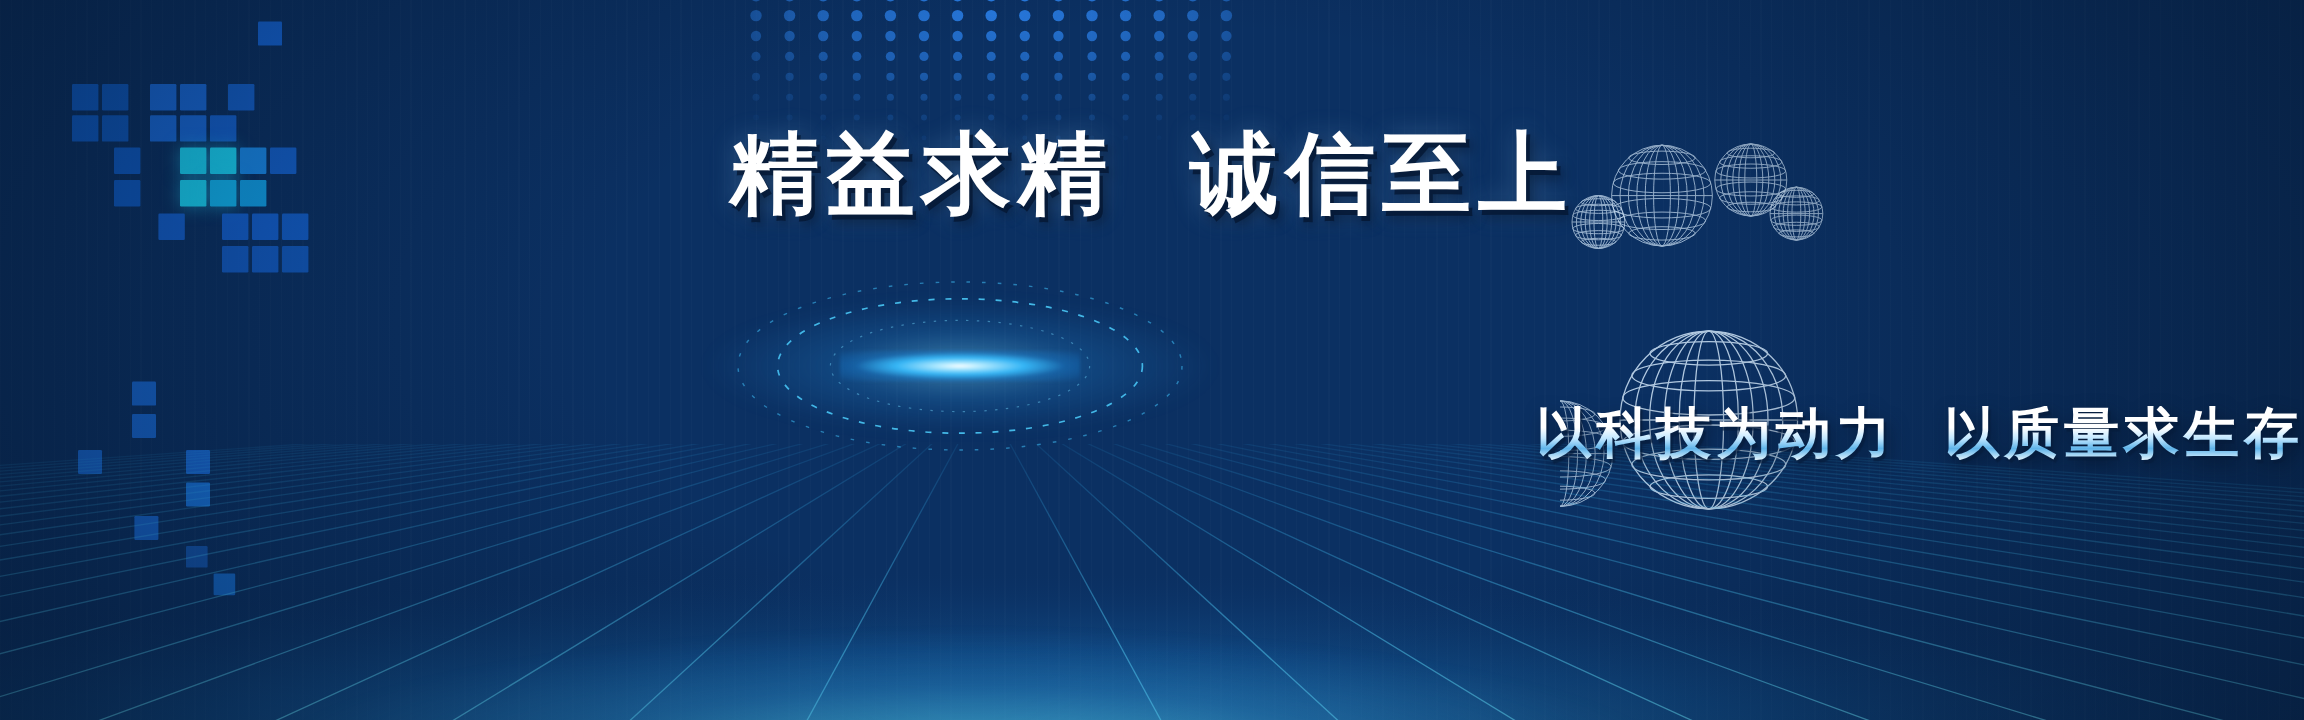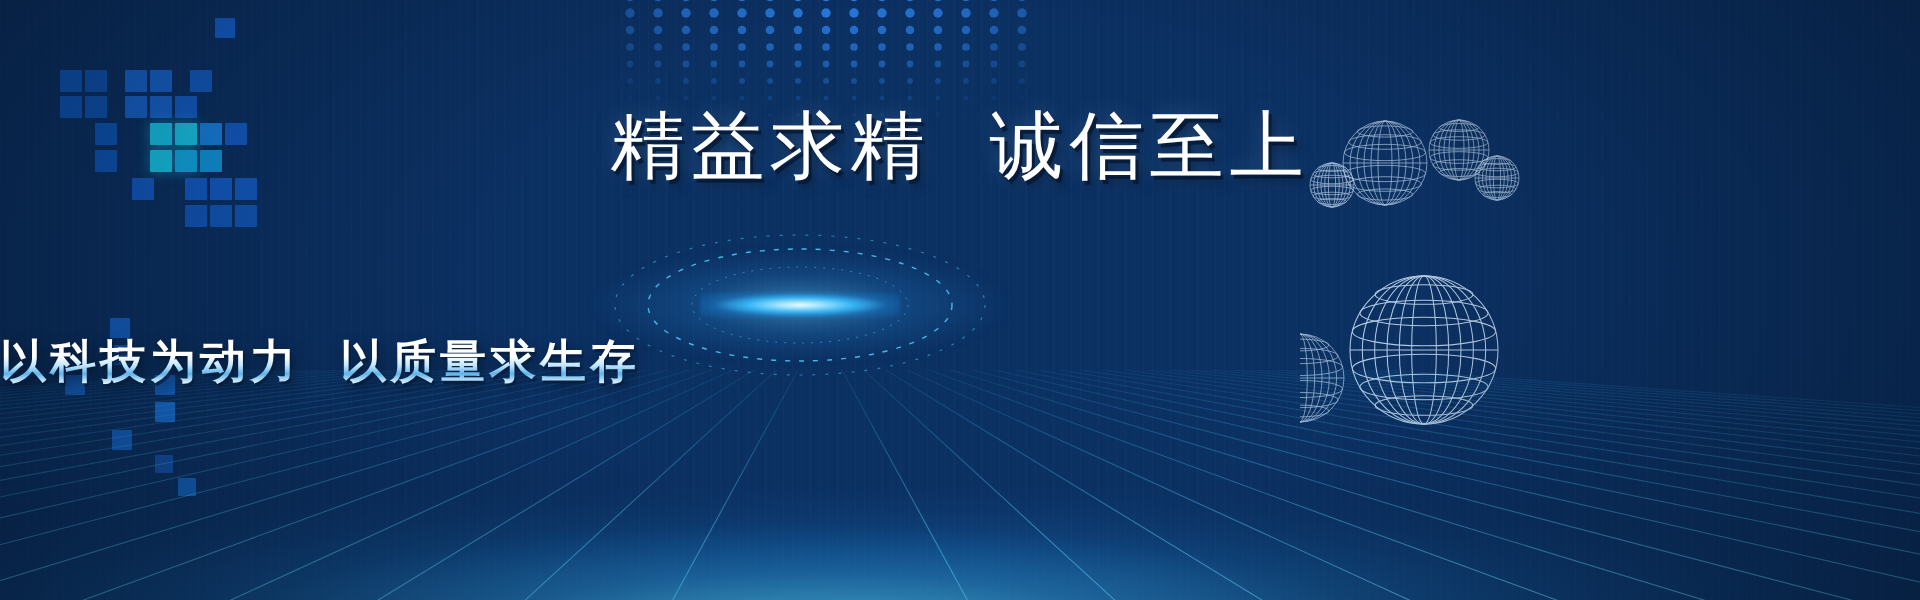--- a/index.html
+++ b/index.html
@@ -64,35 +64,35 @@
     position:absolute;left:0;bottom:-40px;width:1920px;height:210px;
     background:radial-gradient(ellipse 760px 150px at 42% 100%, rgba(70,215,255,.50) 0%, rgba(25,140,230,.22) 45%, rgba(10,60,120,0) 78%);
     filter:blur(3px);
   }
 
   
   .headline{
     position:absolute;left:0;top:108px;width:1920px;
     text-align:center;
     font-family:"DejaVu Serif","Liberation Serif",serif;
-    font-weight:400;
+    font-weight:700;
     font-size:74px;
     line-height:1;
     letter-spacing:6px;
     color:#ffffff;
     text-shadow:
        3px 4px 0 rgba(4,22,48,.75),
        5px 7px 10px rgba(2,14,34,.55),
        0 0 22px rgba(150,210,255,.30);
     white-space:pre;
     pointer-events:none;
   }
   .subtitle{
     position:absolute;left:0;top:338px;width:1920px;
-    text-align:left;
+    text-align:right;
     font-family:"DejaVu Serif","Liberation Serif",serif;
     font-weight:700;
     font-size:46px;
     line-height:1;
     letter-spacing:4px;
     white-space:pre;
     background:linear-gradient(180deg,#ffffff 0%,#ffffff 40%,#bfe6ff 60%,#5fb4ea 78%,#eaf7ff 100%);
     -webkit-background-clip:text;
     background-clip:text;
     color:transparent;

